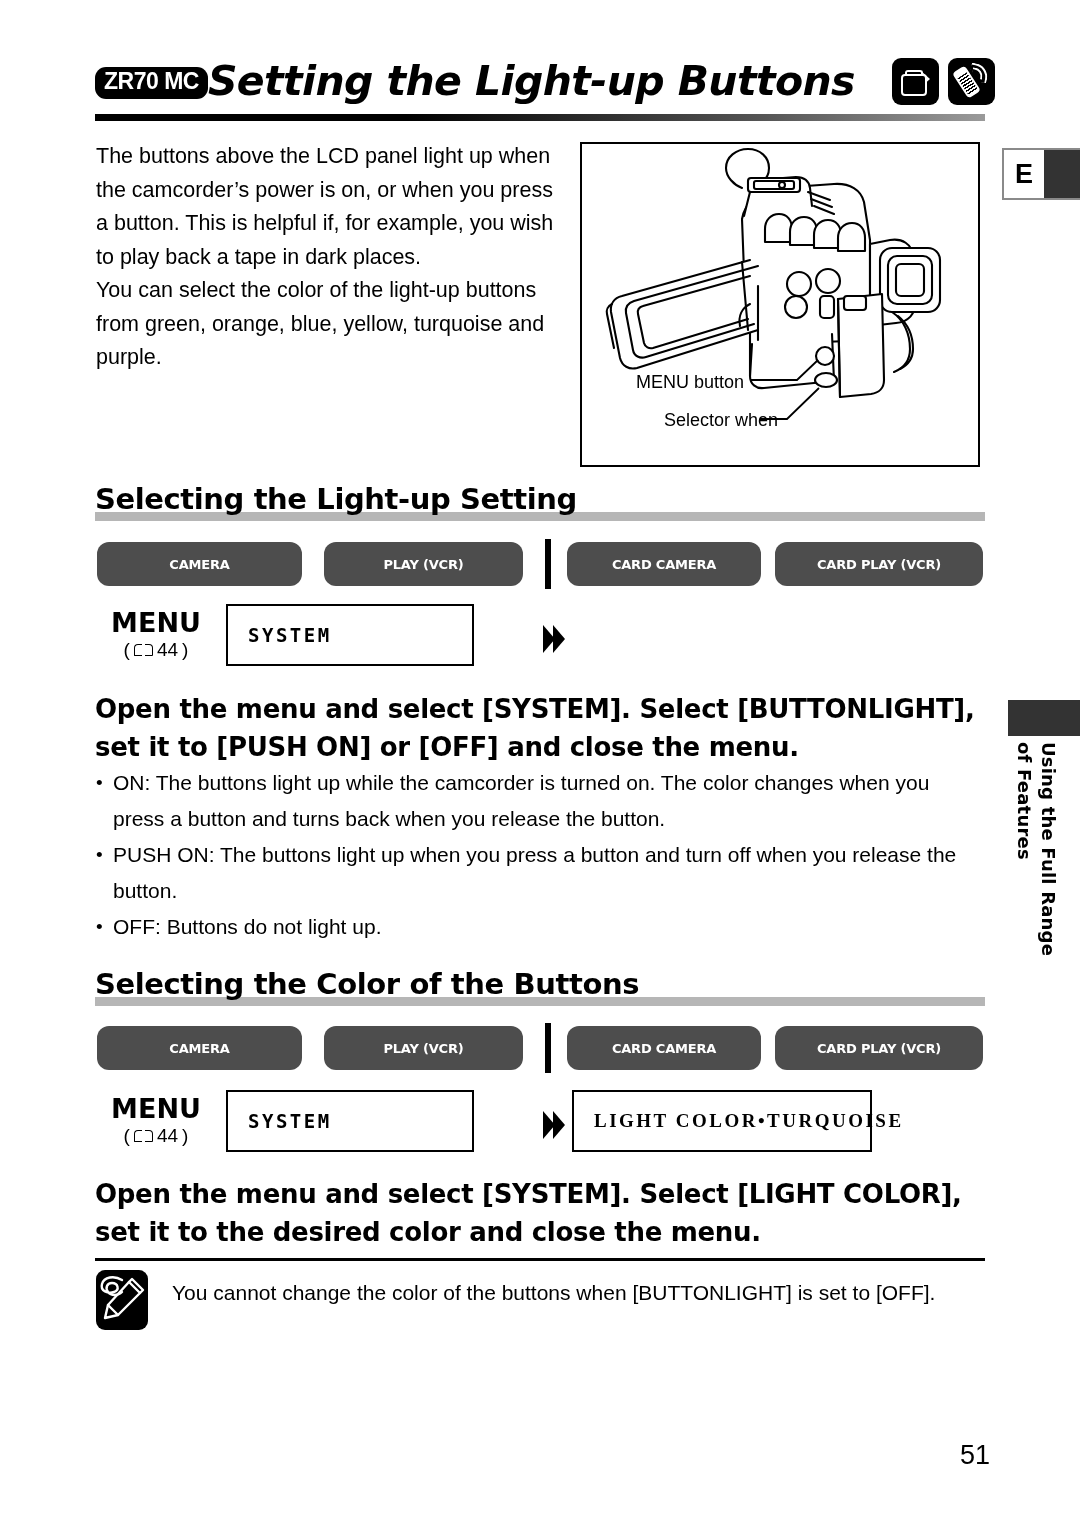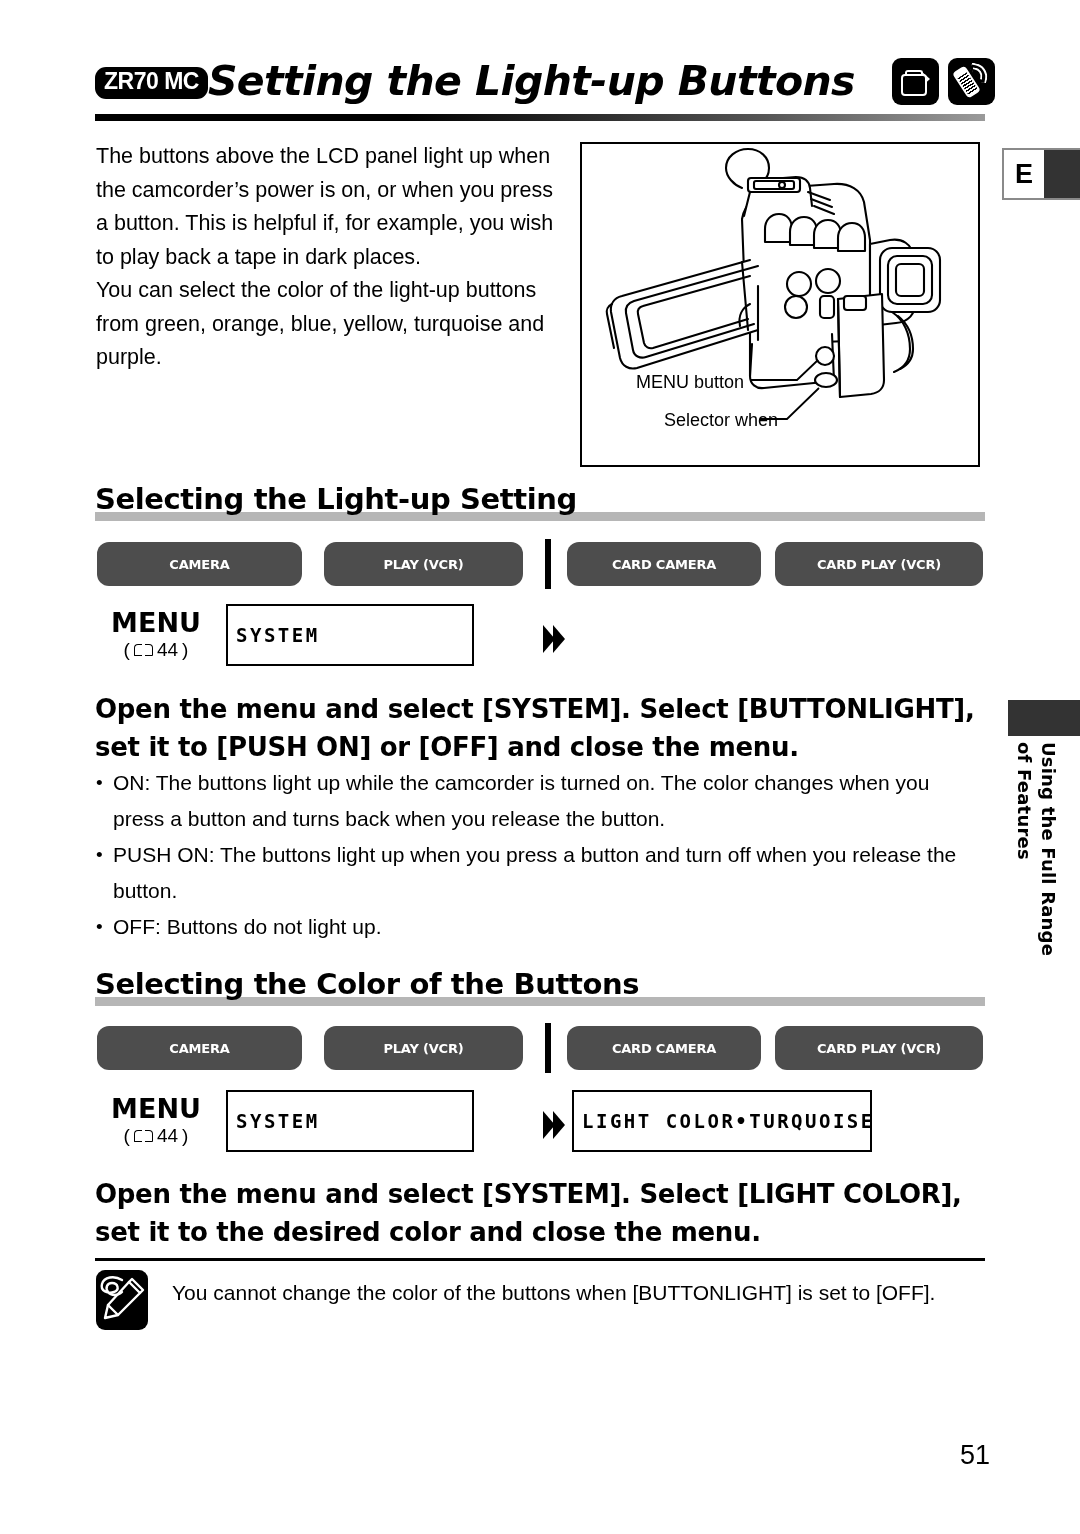--- a/index.html
+++ b/index.html
@@ -323,31 +323,31 @@
   .book-icon::after  { right: 0px; border-radius: 0 4px 1px 0; border-left: none; }
 
   .menu-box {
     position: absolute;
     top: -8px;
     border: 2.5px solid #000;
     box-sizing: border-box;
     height: 62px;
     display: flex;
     align-items: center;
-    padding-left: 8px;
+    padding-left: 20px;
     background: #fff;
     font-family: "DejaVu Sans Mono", monospace;
     font-weight: bold;
     font-size: 19px;
     letter-spacing: 2.5px;
     white-space: nowrap;
   }
   .mbox-a { left: 130px; width: 248px; }
   .mbox-b { left: 476px; width: 300px; }
-  .mbox-b.wide { width: 300px; }
+  .mbox-b.wide { width: 300px; font-family: Liberation Serif, serif; }
 
   .menu-arrow {
     position: absolute;
     left: 446px;
     top: 12px;
     width: 26px;
     height: 30px;
   }
   .menu-arrow svg { display: block; }
 

